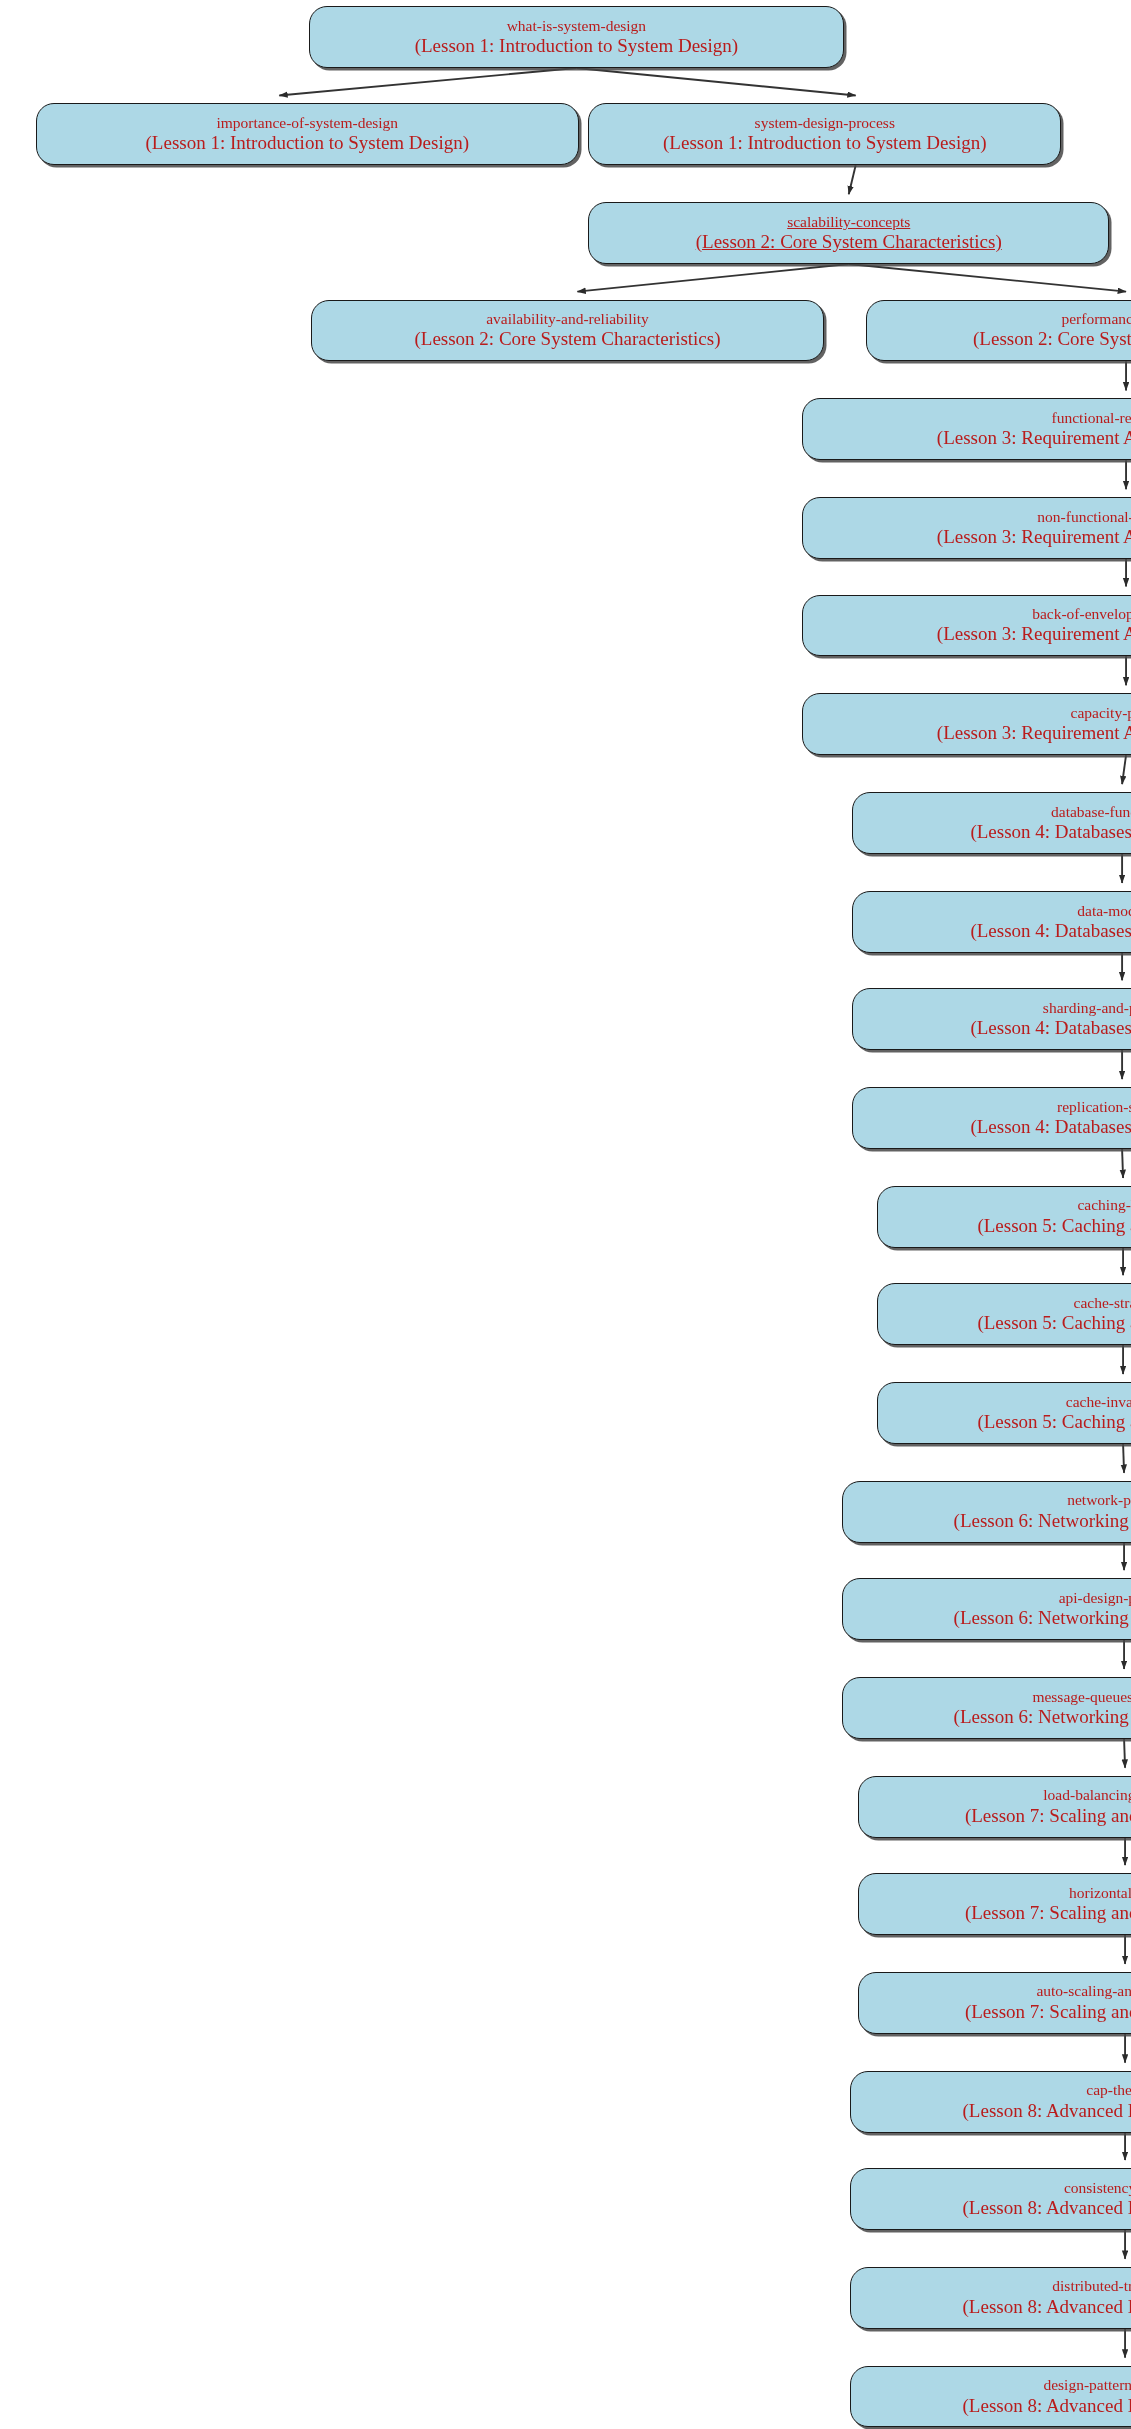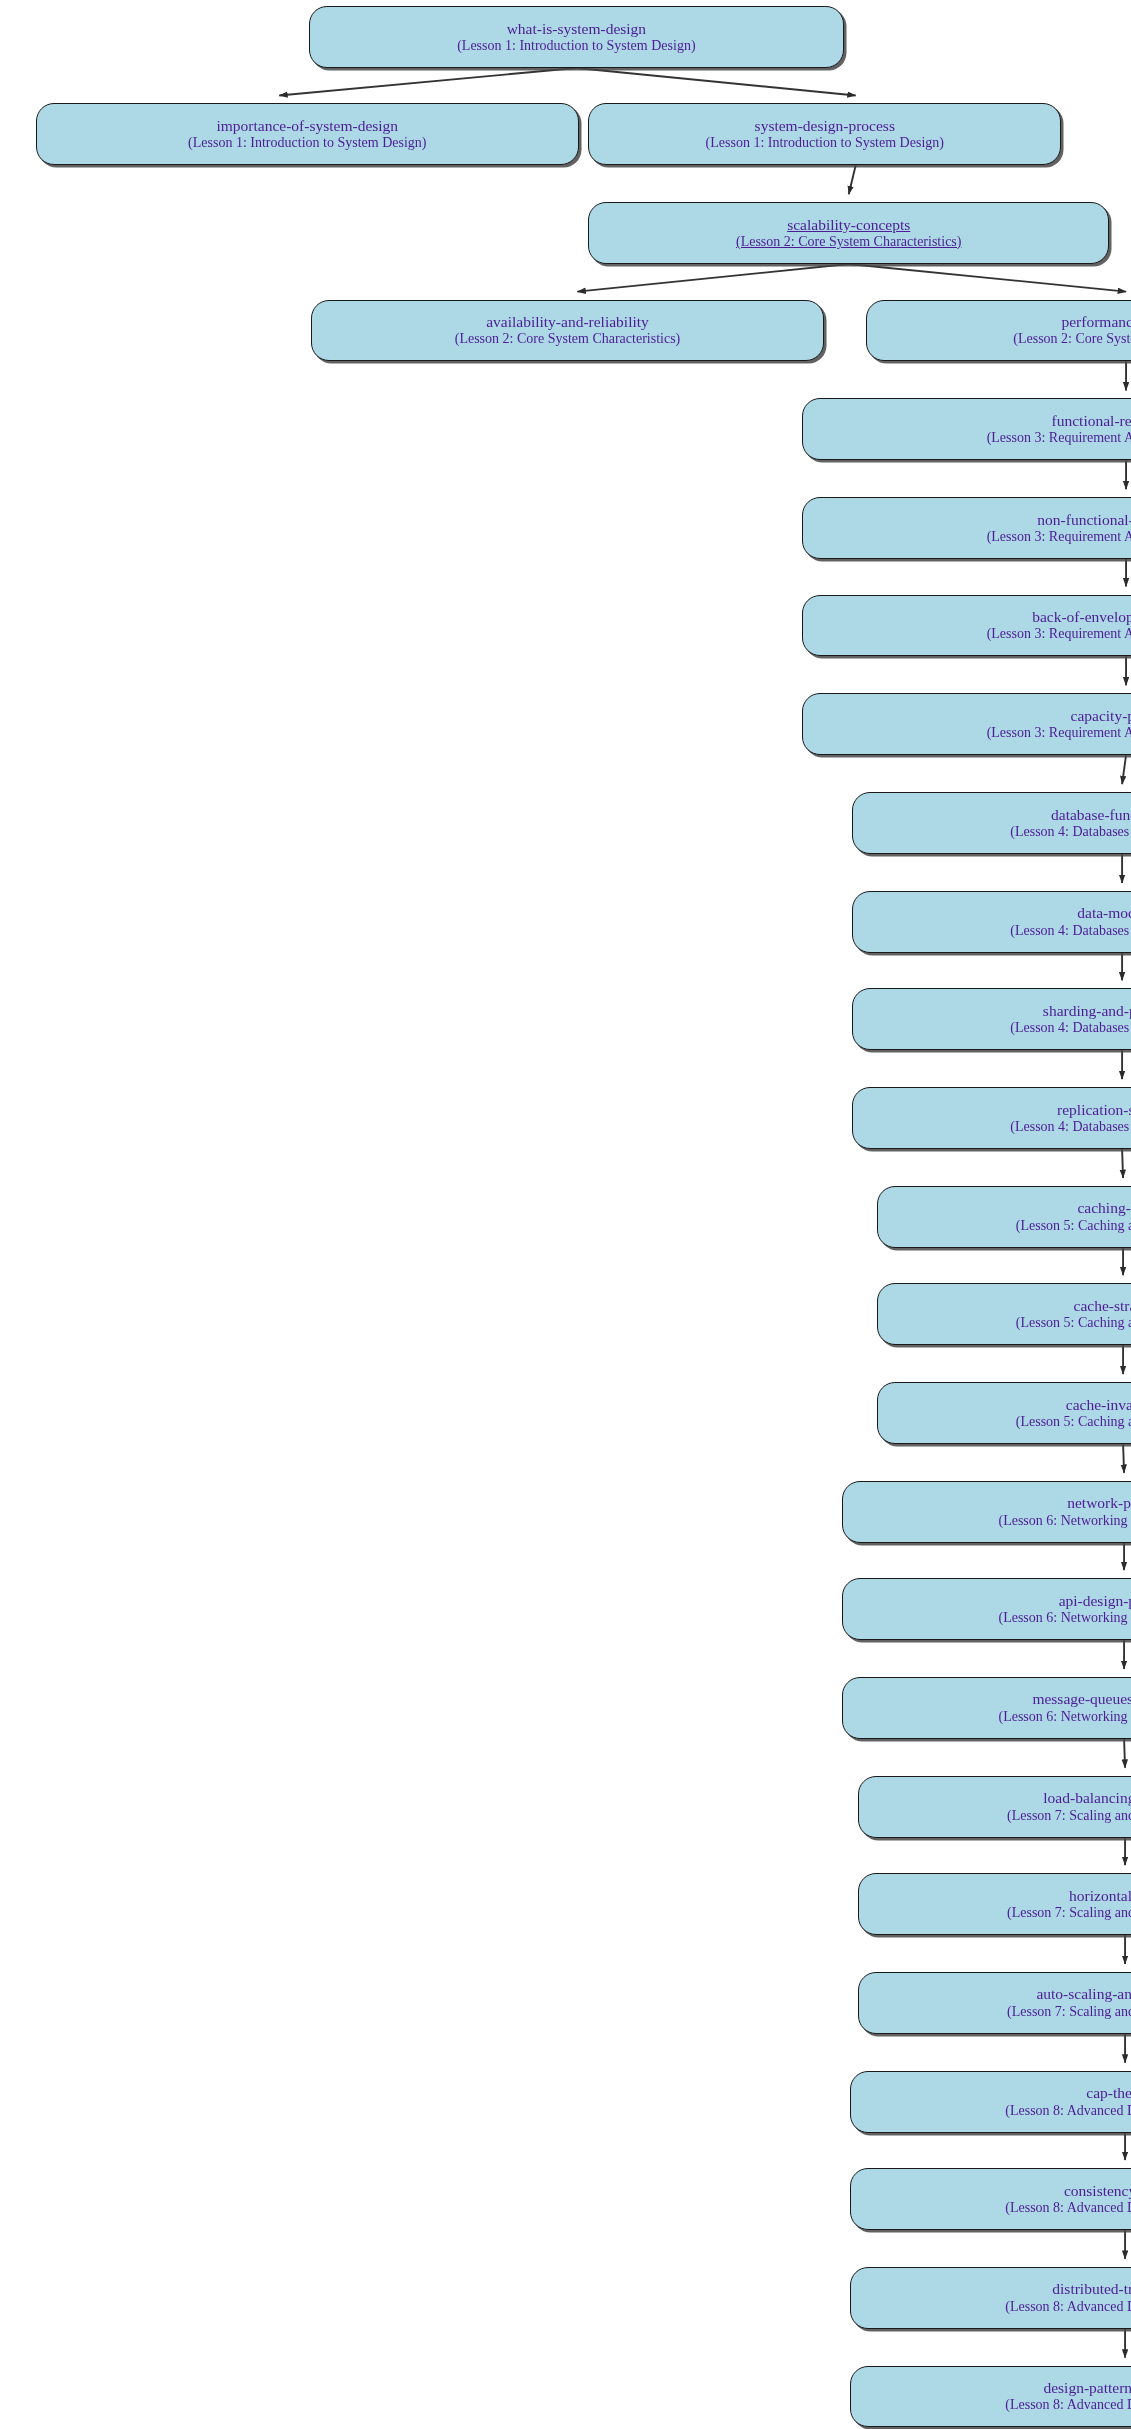--- a/index.html
+++ b/index.html
@@ -28,29 +28,29 @@
     box-sizing: border-box;
     background: #add8e6;
     border: 1.4px solid #1a1a1a;
     border-radius: 18px;
     box-shadow: 2.5px 2.5px 0 rgba(70,70,70,0.85);
     display: flex;
     flex-direction: column;
     align-items: center;
     justify-content: center;
     text-align: center;
-    color: #4c1d95;
+    color: #b91c1c;
     line-height: 1.18;
     white-space: nowrap;
   }
   .node .title {
     font-size: 15.5px;
   }
   .node .subtitle {
-    font-size: 14px;
+    font-size: 19px;
   }
 </style>
 </head>
 <body>
 
 <div id="diagram">
   <svg id="edges" viewBox="0 0 1131 2429" xmlns="http://www.w3.org/2000/svg">
     <defs>
       <marker id="arrowhead" markerWidth="10" markerHeight="10" refX="8.4" refY="3.2" orient="auto" markerUnits="userSpaceOnUse">
         <path d="M0,0 L9,3.2 L0,6.4 z" fill="#2b2b2b"></path>

